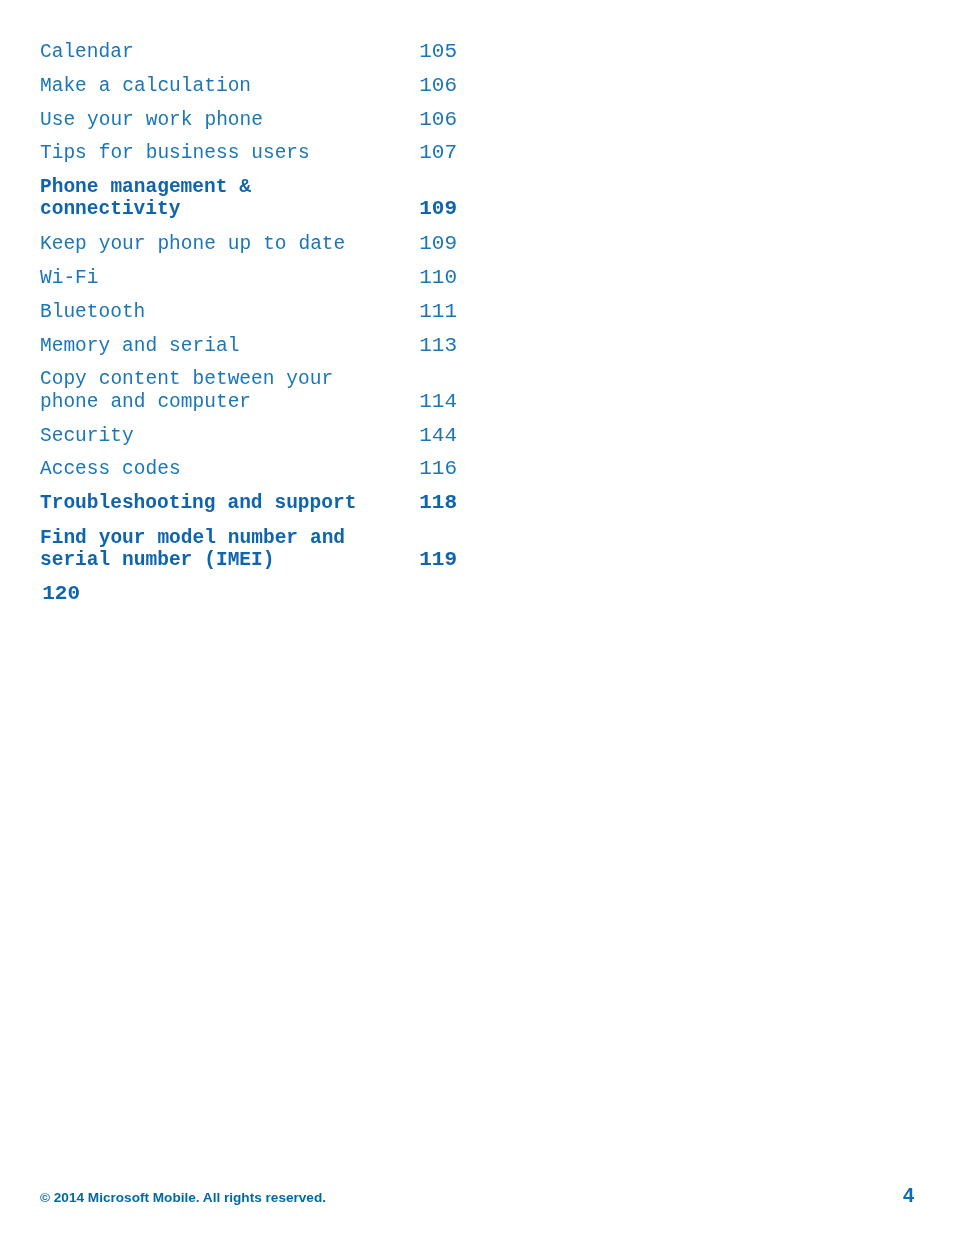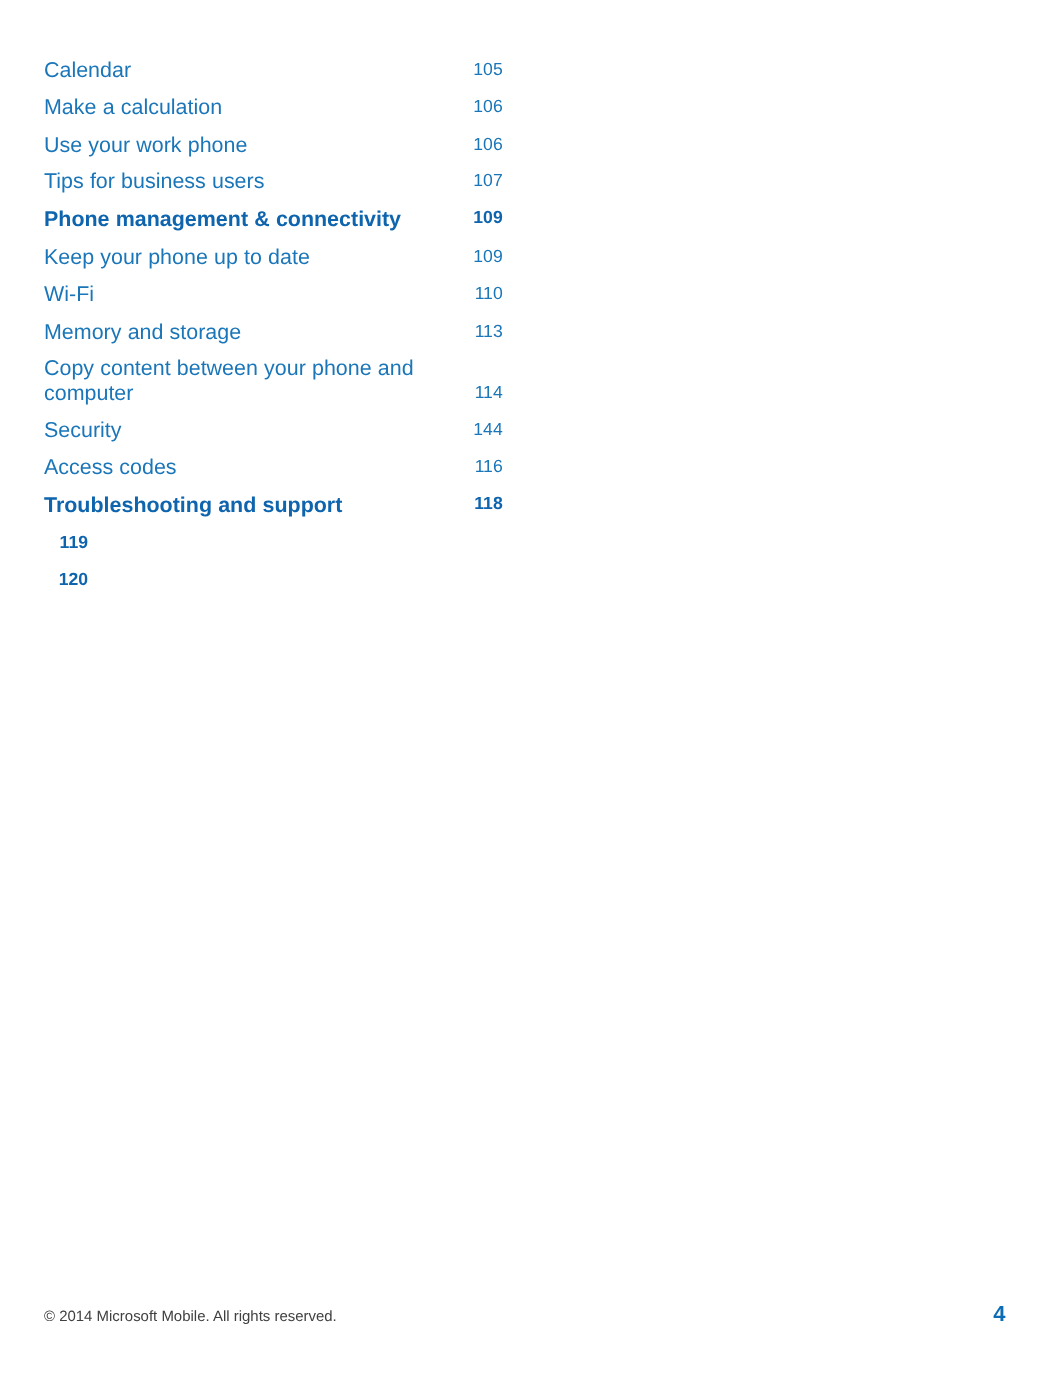--- a/index.html
+++ b/index.html
@@ -19,22 +19,23 @@
     position: relative;
     width: 954px;
     height: 1257px;
     box-sizing: border-box;
   }
 
   
   .toc {
     position: absolute;
     left: 40px;
-    top: 53px;
+    top: 41px;
     width: 417px;
+    font-family: Liberation Mono, monospace;
   }
 
   .toc-entry {
     display: flex;
     align-items: flex-end;
     justify-content: space-between;
     width: 100%;
     margin-bottom: 11.5px;
   }
 
@@ -45,21 +46,21 @@
     line-height: 22.3px;
     letter-spacing: 0.0px;
     color: #1a76b8;
     font-weight: 400;
     word-spacing: 0.2px;
   }
 
   .toc-entry .pagenum {
     flex: 0 0 auto;
     text-align: right;
-    font-size: 16px;
+    font-size: 21px;
     line-height: 22.3px;
     color: #1a76b8;
     font-weight: 400;
     min-width: 40px;
   }
 
   
   .toc-entry.bold .label,
   .toc-entry.bold .pagenum {
     font-weight: 700;
@@ -88,22 +89,22 @@
     bottom: 50px;
     height: 22px;
     display: flex;
     align-items: baseline;
     justify-content: space-between;
   }
 
   .footer .copyright {
     font-size: 13.6px;
     line-height: 20px;
-    color: #404040;
-    font-weight: 400;
+    color: #0369a1;
+    font-weight: 700;
   }
 
   .footer .folio {
     font-size: 20px;
     line-height: 20px;
     font-weight: 700;
     color: #0e6cb4;
   }
 </style>
 </head>
@@ -134,40 +135,45 @@
       </div>
       <div class="toc-entry">
         <div class="label">Keep your phone up to date</div>
         <div class="pagenum">109</div>
       </div>
       <div class="toc-entry">
         <div class="label">Wi-Fi</div>
         <div class="pagenum">110</div>
       </div>
       <div class="toc-entry">
-        <div class="label">Memory and storage</div>
+        <div class="label">Bluetooth</div>
+        <div class="pagenum">111</div>
+      </div>
+      <div class="toc-entry">
+        <div class="label">Memory and serial</div>
         <div class="pagenum">113</div>
       </div>
       <div class="toc-entry wrap">
         <div class="label">Copy content between your phone and computer</div>
         <div class="pagenum">114</div>
       </div>
       <div class="toc-entry">
         <div class="label">Security</div>
         <div class="pagenum">144</div>
       </div>
       <div class="toc-entry">
         <div class="label">Access codes</div>
         <div class="pagenum">116</div>
       </div>
       <div class="toc-entry bold">
         <div class="label">Troubleshooting and support</div>
         <div class="pagenum">118</div>
       </div>
       <div class="toc-entry bold wrap">
+        <div class="label">Find your model number and serial number (IMEI)</div>
         <div class="pagenum">119</div>
       </div>
       <div class="toc-entry bold">
         <div class="pagenum">120</div>
       </div>
     </div>
 
   <div class="footer">
     <div class="copyright">© 2014 Microsoft Mobile. All rights reserved.</div>
     <div class="folio">4</div>

